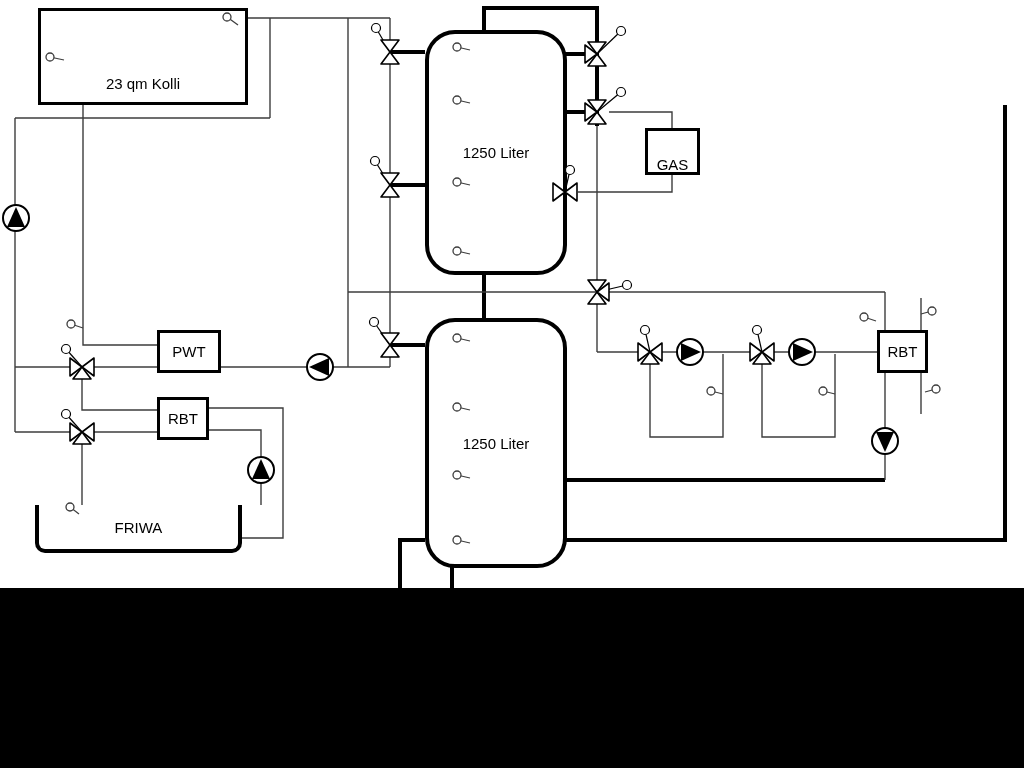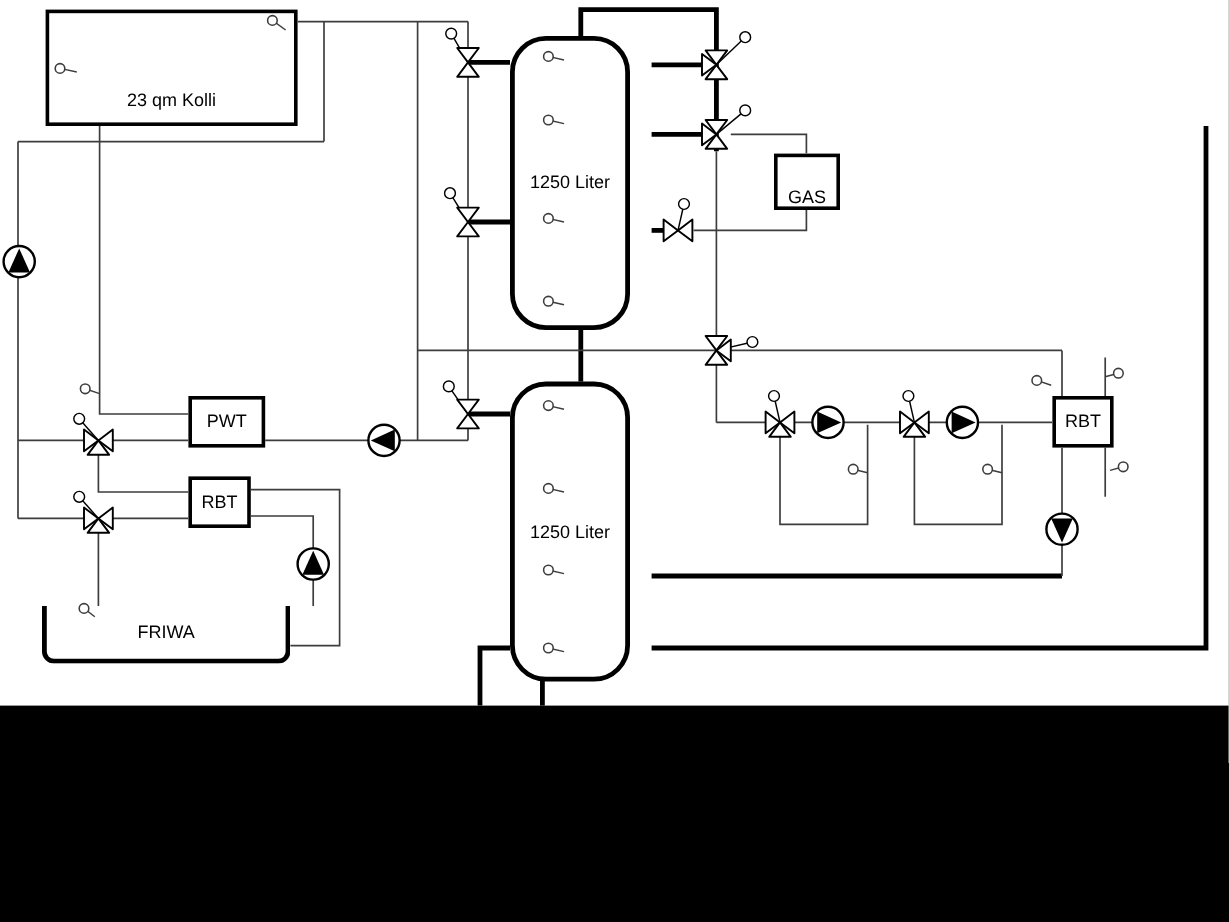--- a/index.html
+++ b/index.html
@@ -3,21 +3,21 @@
 <meta charset="utf-8">
 <style>
   html,body{margin:0;padding:0;background:#888;}
   .stage{position:relative;width:1024px;height:768px;background:#fff;overflow:hidden;
          font-family:"Liberation Sans",sans-serif;color:#000;}
   .layer{position:absolute;left:0;top:0;}
   .box{position:absolute;box-sizing:border-box;background:#fff;border:3px solid #000;
        display:flex;align-items:center;justify-content:center;z-index:2;
        font-size:15px;line-height:1;}
   .collector{left:38px;top:8px;width:210px;height:97px;align-items:flex-end;padding-bottom:11px;}
-  .tank{left:425px;width:100px;border-width:4px;border-radius:30px;}
+  .tank{left:425px;width:142px;border-width:4px;border-radius:30px;}
   .tank1{top:30px;height:245px;}
   .tank2{top:318px;height:250px;}
   .pwt{left:157px;top:330px;width:64px;height:43px;}
   .rbtl{left:157px;top:397px;width:52px;height:43px;}
   .gas{left:645px;top:128px;width:55px;height:47px;align-items:flex-end;}
   .friwa{left:943px;top:62px;width:75px;height:43px;}
   .rbtr{left:877px;top:330px;width:51px;height:43px;}
   .pool{left:35px;top:505px;width:207px;height:48px;border-width:4px;border-top:none;
         border-radius:0 0 10px 10px;}
   #lines{z-index:1;}

